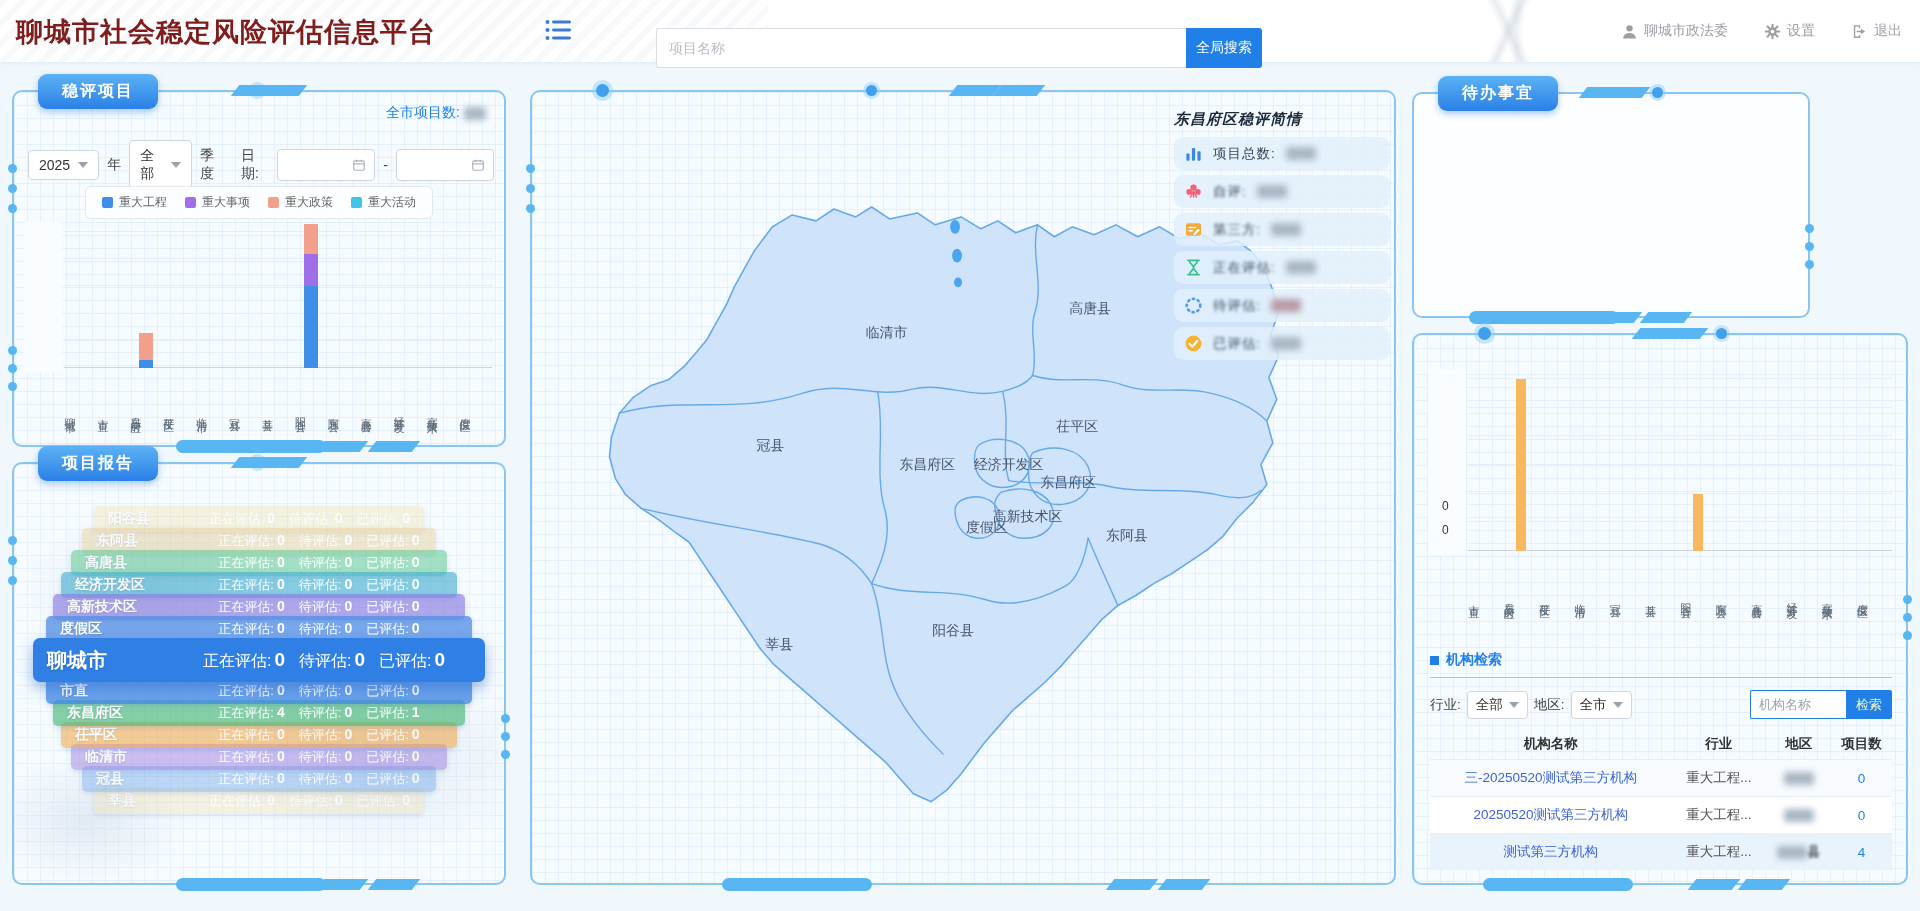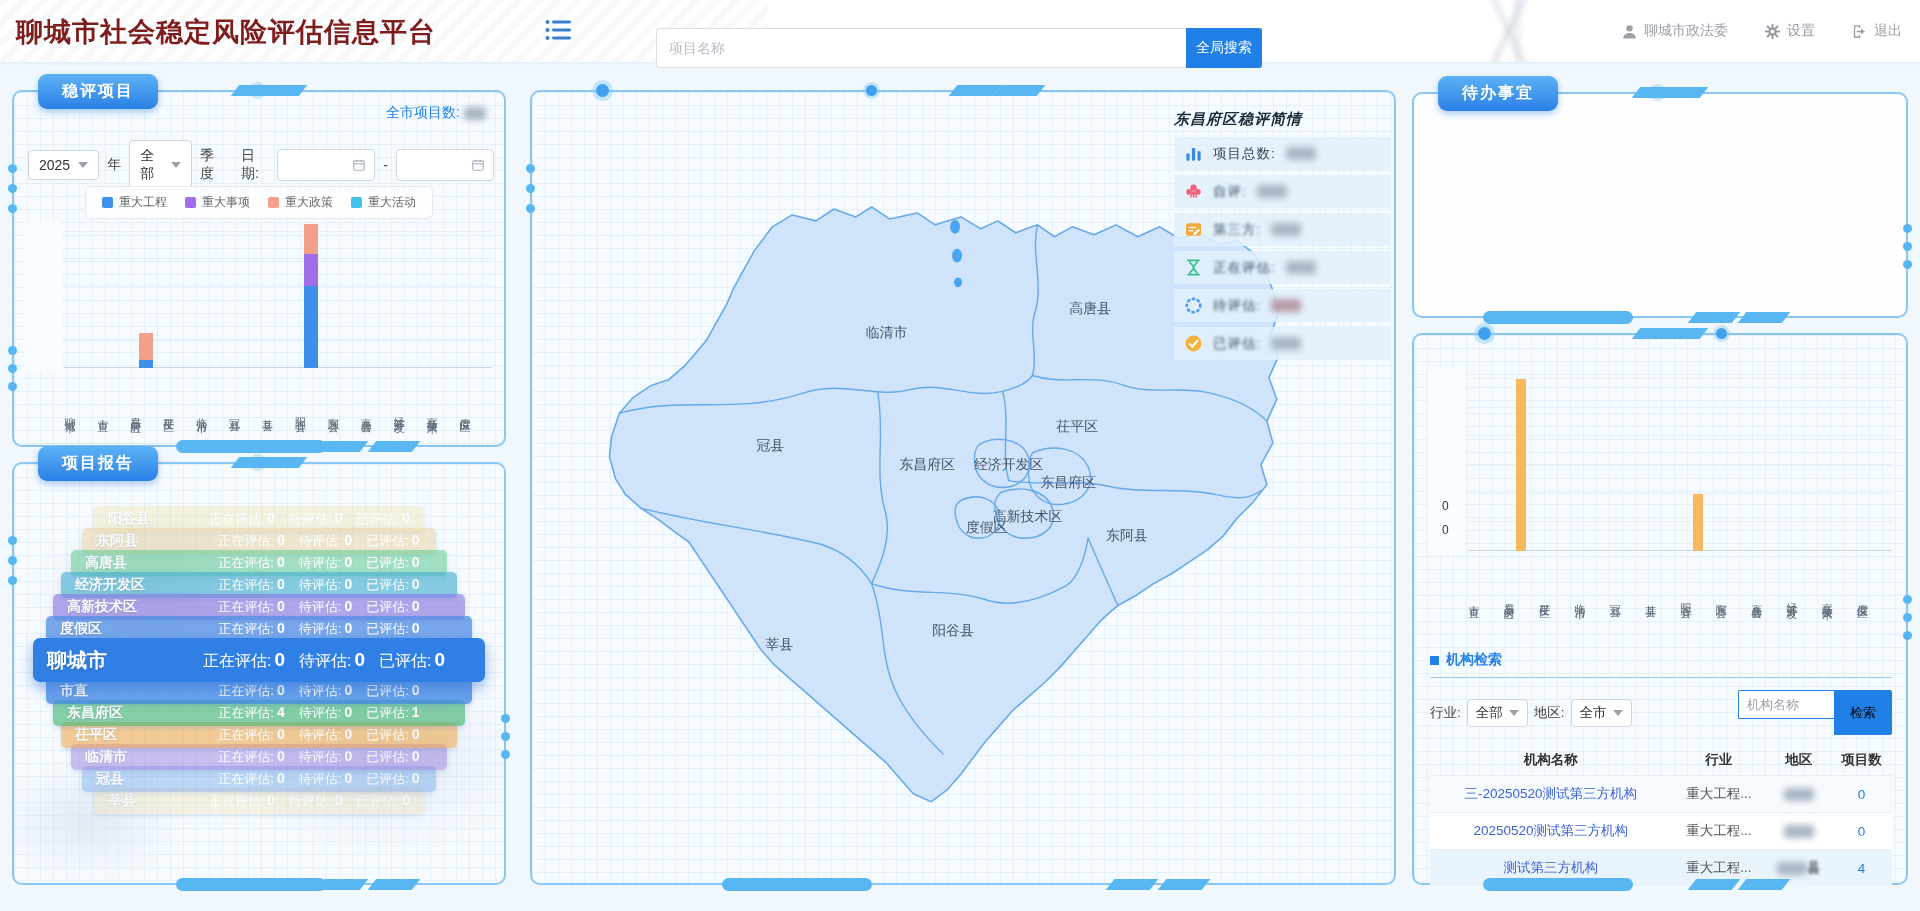--- a/index.html
+++ b/index.html
@@ -54,21 +54,21 @@
   .dec.vdots { left:-6px; top:72px; width:9px; height:9px; border-radius:50%; background:#58b6f3;
     box-shadow:0 20px 0 #58b6f3, 0 40px 0 #58b6f3; }
   .dec.vdotsB { left:-6px; top:auto; bottom:90px; width:9px; height:9px; border-radius:50%; background:#58b6f3;
     box-shadow:0 18px 0 #58b6f3, 0 36px 0 #58b6f3; position:absolute; }
   .dec.vdotsR { right:-6px; left:auto; top:180px; width:9px; height:9px; border-radius:50%; background:#58b6f3;
     box-shadow:0 18px 0 #58b6f3, 0 36px 0 #58b6f3; }
 
   #panel-project { left:12px; top:90px;  width:494px; height:357px; }
   #panel-report  { left:12px; top:462px; width:494px; height:423px; }
   #panel-map     { left:530px; top:90px; width:866px; height:795px; }
-  #panel-todo    { left:1412px; top:92px; width:496px; height:226px; background:#fdfeff; background-image:none; }
+  #panel-todo    { left:1412px; top:92px; width:398px; height:226px; background:#fdfeff; background-image:none; }
   #panel-org     { left:1412px; top:333px; width:496px; height:552px; }
   #panel-project .dec.dot2 { left:238px; }
   #panel-report  .dec.dot2 { left:238px; }
   #panel-map     .dec.dot2 { left:334px; }
   #panel-todo    .dec.dot2 { left:238px; }
   #panel-org     .dec.dot2 { left:302px; }
 
   #panel-report { background-image:
       radial-gradient(180px 110px at 28% 30%, rgba(205,218,230,.55), transparent 70%),
       radial-gradient(220px 140px at 75% 70%, rgba(205,218,230,.5), transparent 70%),
@@ -123,41 +123,41 @@
   .banner.front { height:44px; border-radius:7px; box-shadow:0 6px 14px rgba(30,100,200,.45); }
   .banner.front .bname { font-size:20px; width:130px; }
   .banner.front .bstats { font-size:16px; }
   .banner.front .bstats b { font-size:19px; }
 
   
   #mapsvg { position:absolute; inset:4px; width:calc(100% - 8px); height:calc(100% - 8px); z-index:2; }
   .overlay { position:absolute; top:18px; left:642px; width:216px; z-index:8; }
   .ovtitle { font-size:15px; font-weight:bold; color:#1c2b3a; margin-bottom:8px; letter-spacing:1px;font-style:italic; }
   .ovrow { display:flex; align-items:center; gap:10px; background:rgba(226,240,252,.85);
-    border-radius:1px; padding:7px 10px; margin-bottom:5px; font-size:13.5px; color:#33475c; }
+    border-radius:9px; padding:7px 10px; margin-bottom:5px; font-size:13.5px; color:#33475c; }
   .ovrow .ovlabel { letter-spacing:1px; }
   .soft-blur { filter:blur(1.6px); }
 
   
   .redact { display:inline-block; height:13px; border-radius:3px; background:#a9b6c4;
     filter:blur(3px); vertical-align:middle; } .w22{width:22px;} .w30{width:30px;}
   .redact.tint { background:#b79aa6; }
 
   
   .orgsearch { position:absolute; left:16px; right:14px; top:316px; z-index:4; }
   .oshead { display:flex; align-items:center; gap:7px; color:#2080e8; font-size:14px; font-weight:bold;
     padding-bottom:8px; border-bottom:1px solid #9fc6ec; }
   .bullet { width:9px; height:9px; background:#2080e8; display:inline-block; }
   .osfilters { display:flex; align-items:center; gap:6px; margin-top:12px; font-size:13.5px; color:#444; }
   .osfilters .sel { padding:4px 8px; font-size:13.5px; gap:6px; }
   .oinput { display:flex; margin-left:auto; }
   .oinput input { width:96px; height:29px; border:1px solid #2080e8; border-right:none; padding:0 8px;
     font-size:13px; outline:none; border-radius:2px 0 0 2px; }
   .oinput input::placeholder { color:#9aa2ab; }
-  .obtn { height:45px; padding:0 16px; background:#2080e8; border:none; color:#000000; font-size:13px;
+  .obtn { height:29px; padding:0 10px; background:#2080e8; border:none; color:#fef9c3; font-size:13px;
     border-radius:0 2px 2px 0; cursor:pointer; }
   .otable { width:100%; margin-top:10px; border-collapse:collapse; font-size:13.5px; }
   .otable th { font-weight:bold; color:#333; padding:6px 2px; text-align:center; white-space:nowrap; }
   .otable td { padding:9px 2px; text-align:center; border-top:1px solid #e8eef4; white-space:nowrap; }
   .otable a { color:#3b62d8; text-decoration:none; }
   .otable .ind { color:#555; }
   .otable .cnt { color:#2080e8; }
   .otable tr.r1 td { background:#f7fbff; }
   .otable tr.r2 td { background:#ffffff; }
   .otable tr.r3 td { background:#e9f3fc; }

